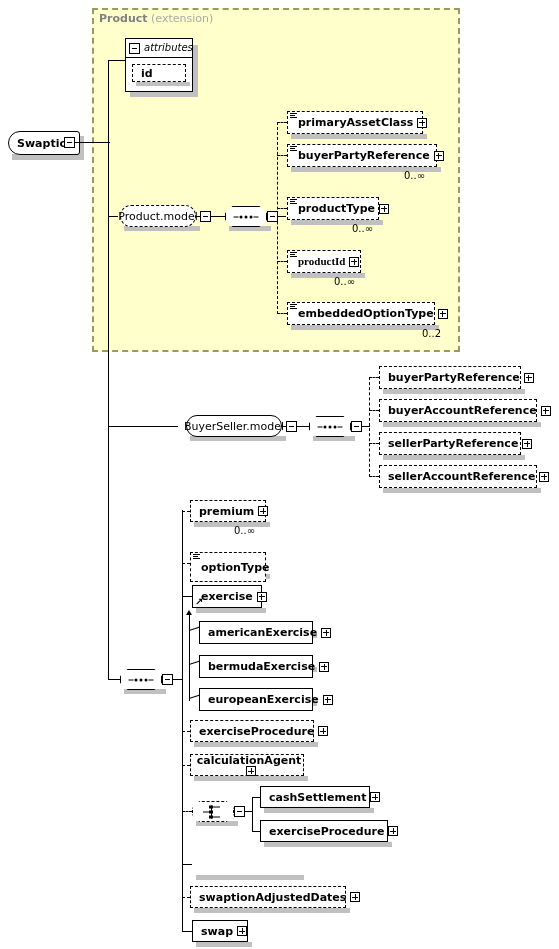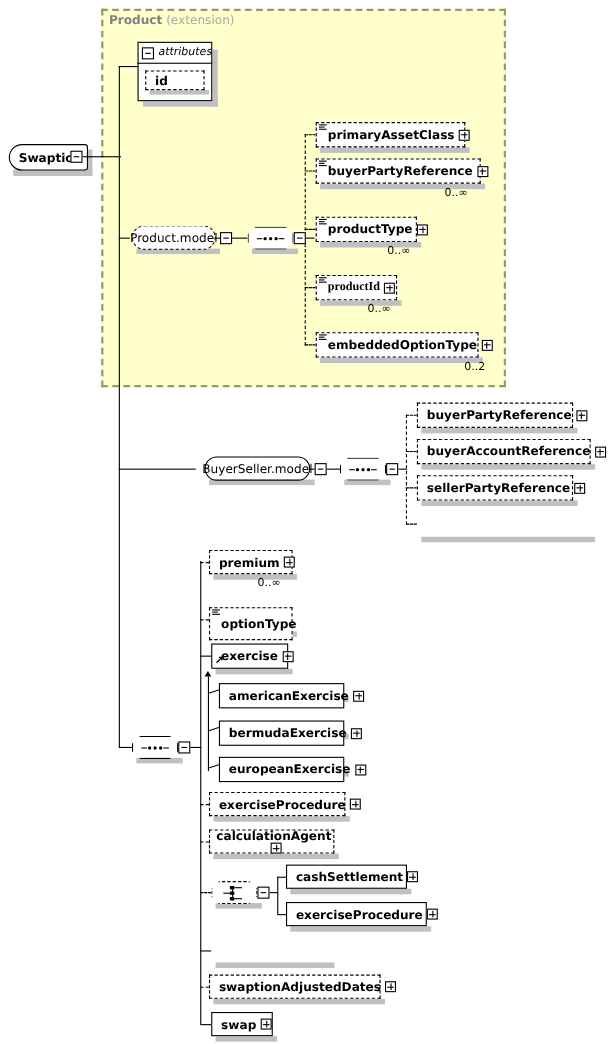--- a/index.html
+++ b/index.html
@@ -272,20 +272,24 @@
 
   <div class="dln dlnh" style="left:369px;top:443px;width:10px;"></div>
   <div class="shadow" style="left:383px;top:455px;width:142px;height:5px;"></div>
   <div class="node dashed" style="left:379px;top:432px;width:142px;height:23px;padding-left:8px;">
     <span class="lbl">sellerPartyReference</span>
     <span class="ipm plus"></span>
   </div>
 
   <div class="dln dlnh" style="left:369px;top:476px;width:10px;"></div>
   <div class="shadow" style="left:383px;top:488px;width:158px;height:5px;"></div>
+  <div class="node dashed" style="left:379px;top:465px;width:158px;height:23px;padding-left:8px;">
+    <span class="lbl">sellerAccountReference</span>
+    <span class="ipm plus"></span>
+  </div>
 
   <div class="shadow" style="left:124px;top:689px;width:42px;height:5px;"></div>
   <div class="comp" style="left:120px;top:669px;width:42px;height:21px;">
     <div class="seqdots">
       <span class="bar"></span>
         <span class="dot"></span>
         <span class="dot"></span>
         <span class="dot"></span>
         <span class="bar"></span>
     </div>

